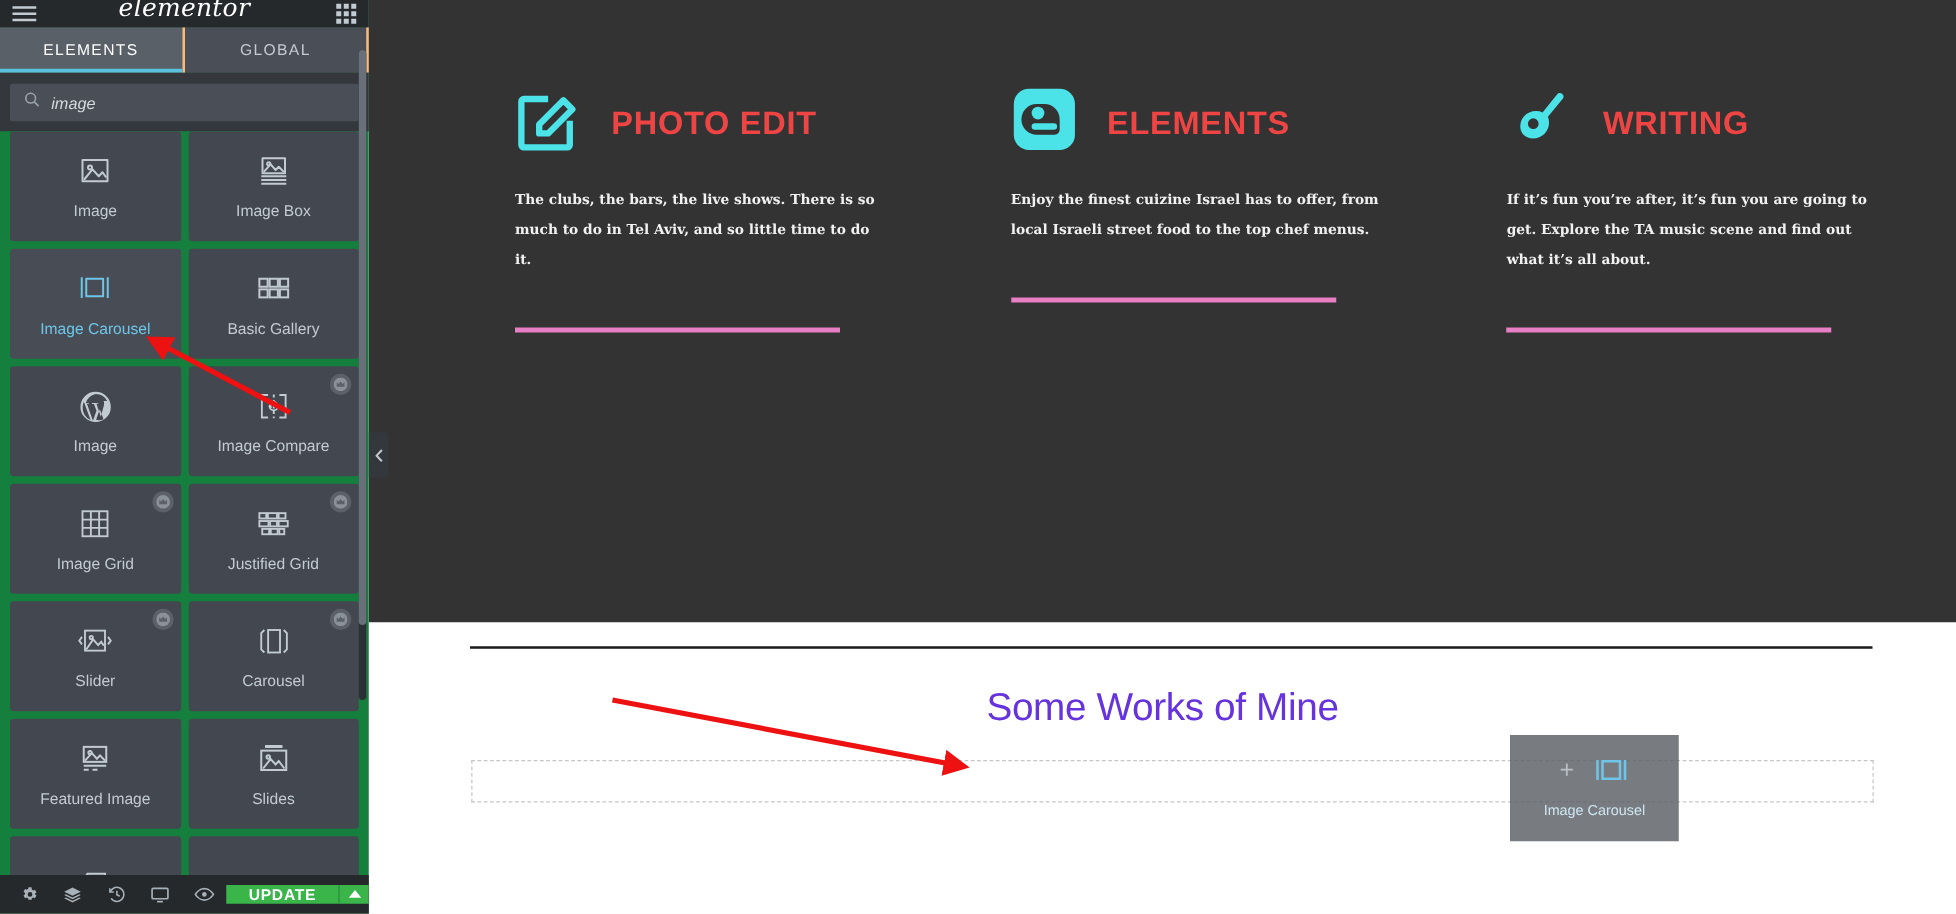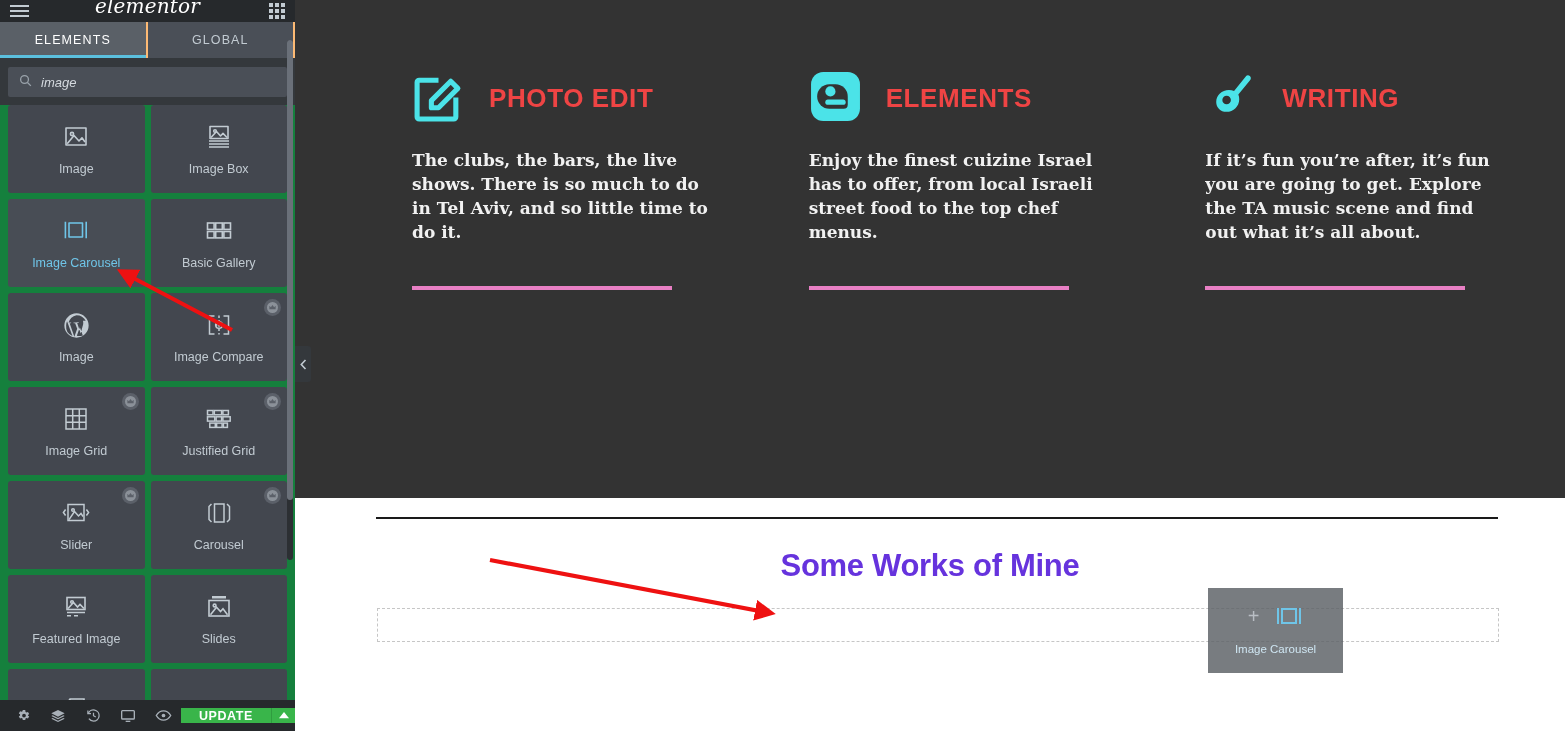--- a/index.html
+++ b/index.html
@@ -144,36 +144,36 @@
   .col { width:380px; margin-left:37px; }
   .col:first-child { margin-left:117px; }
   .col-head { display:flex; align-items:center; gap:24px; height:56px; }
   .col-title {
     color:#ef4444; font-size:26px; font-weight:bold; letter-spacing:.6px;
     font-family:"Liberation Sans", sans-serif;
   }
   .col-body {
     margin-top:22px;
     color:#f1f1f1; font-family:"DejaVu Serif", serif; font-weight:bold;
-    font-size:17px; line-height:24px; max-width:300px;
+    font-size:11px; line-height:24px; max-width:300px;
   }
   .col-rule {
     margin-top:42px; width:260px; height:4px; background:#e87fc4;
   }
 
   
   #white-section {
     position:absolute; left:0; top:498px; width:1270px; bottom:0; background:#fff;
   }
   #sep-line {
     position:absolute; left:81px; top:19px; width:1122px; height:2px; background:#1a1a1a;
   }
   #works-title {
     position:absolute; left:0; right:0; top:50px; text-align:center;
-    color:#6633dd; font-size:31px; font-weight:bold;
+    color:#6633dd; font-size:31px; font-weight:normal;
     letter-spacing:-.3px;
     font-family:"Liberation Sans", sans-serif;
   }
   #dropzone {
     position:absolute; left:82px; top:110px; width:1122px; height:34px;
     border:1px dashed #c6c6c6; background:#fff;
   }
 
   
   #drag-ghost {

